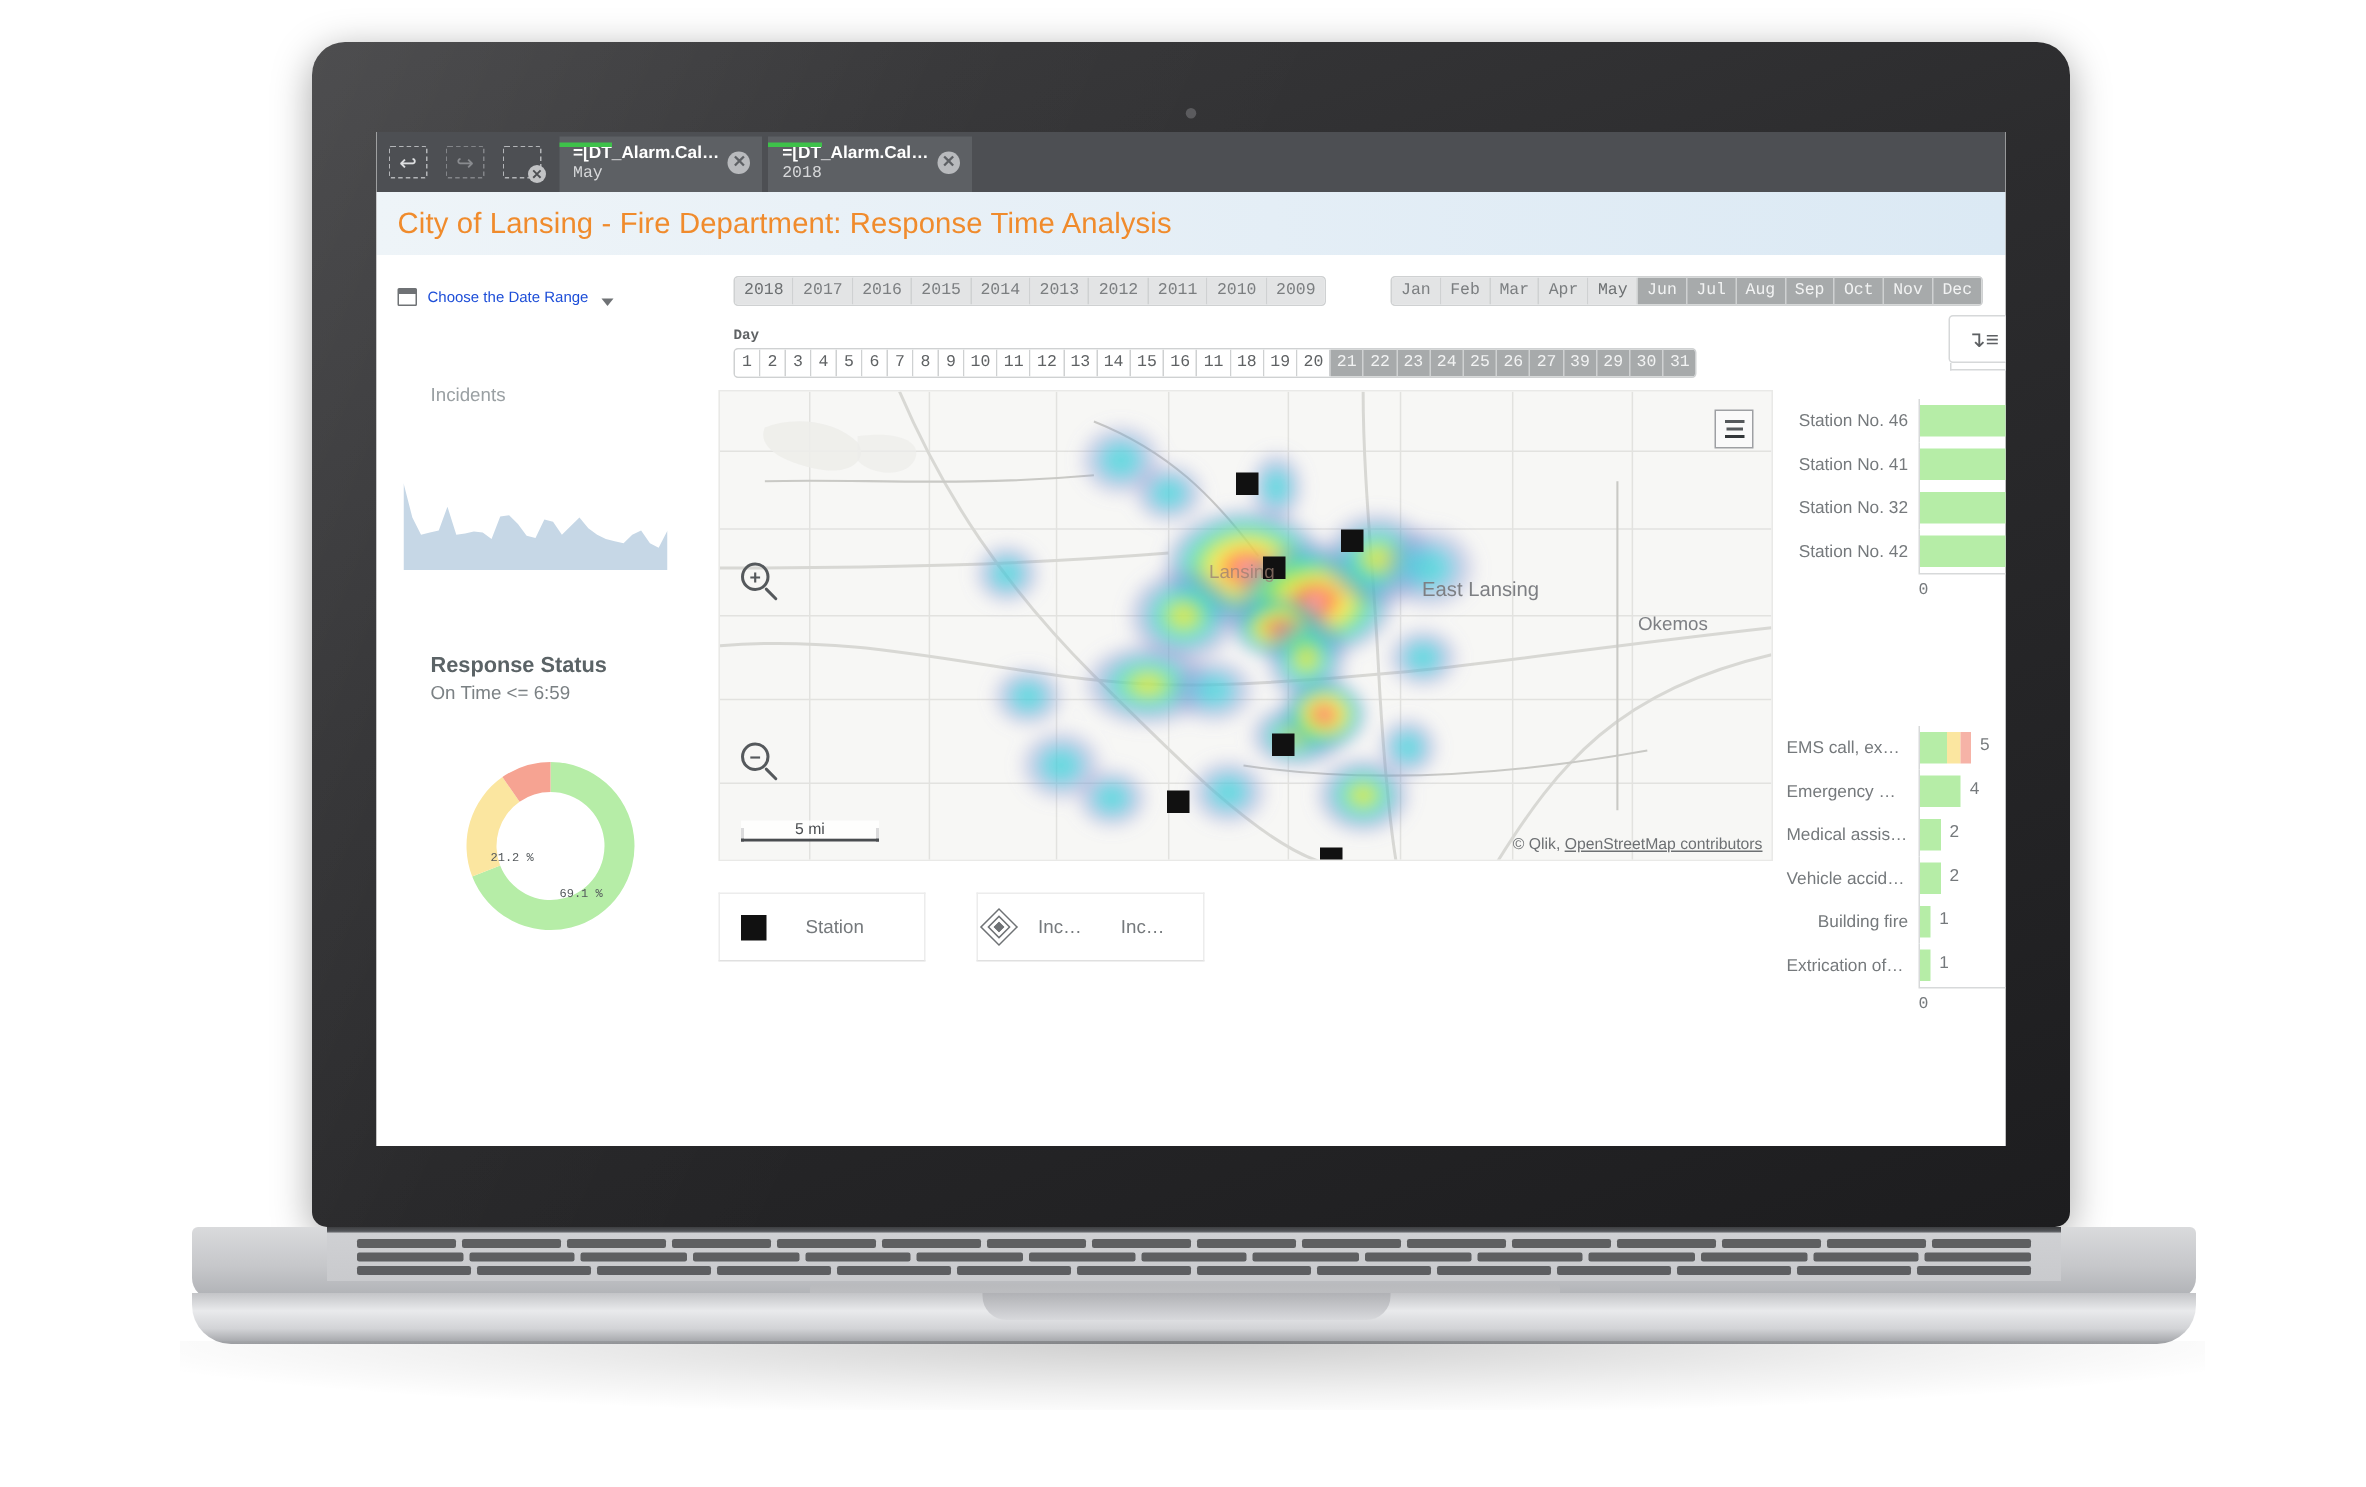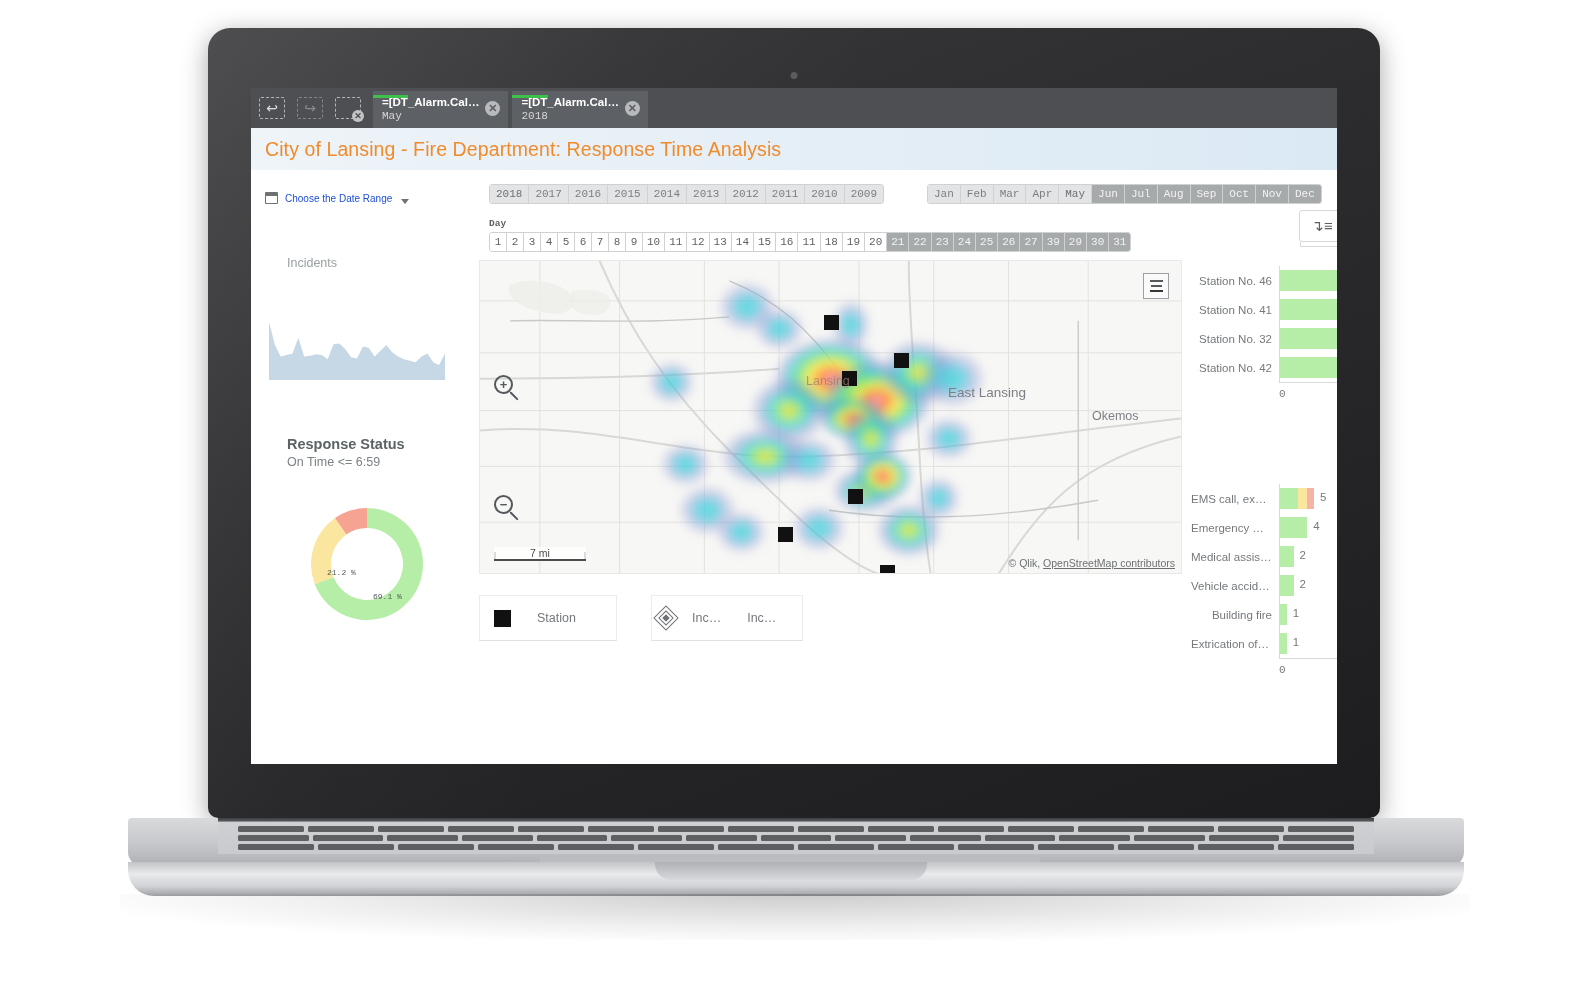--- a/index.html
+++ b/index.html
@@ -525,21 +525,21 @@
             <div class="layersbtn">
               <span></span>
                 <span></span>
                 <span></span>
             </div>
 
             <div class="scalebar">
               <div class="line"></div>
               <div class="cap" style="left:0;"></div>
               <div class="cap" style="left:90px;"></div>
-              <div class="txt">7 mi</div>
+              <div class="txt">5 mi</div>
             </div>
 
             <div class="attrib">
               <span>© Qlik, </span><u>OpenStreetMap contributors</u>
             </div>
           </div>
         </div>
 
         <div class="legend">
           <div class="legbox" style="width:138px;">

